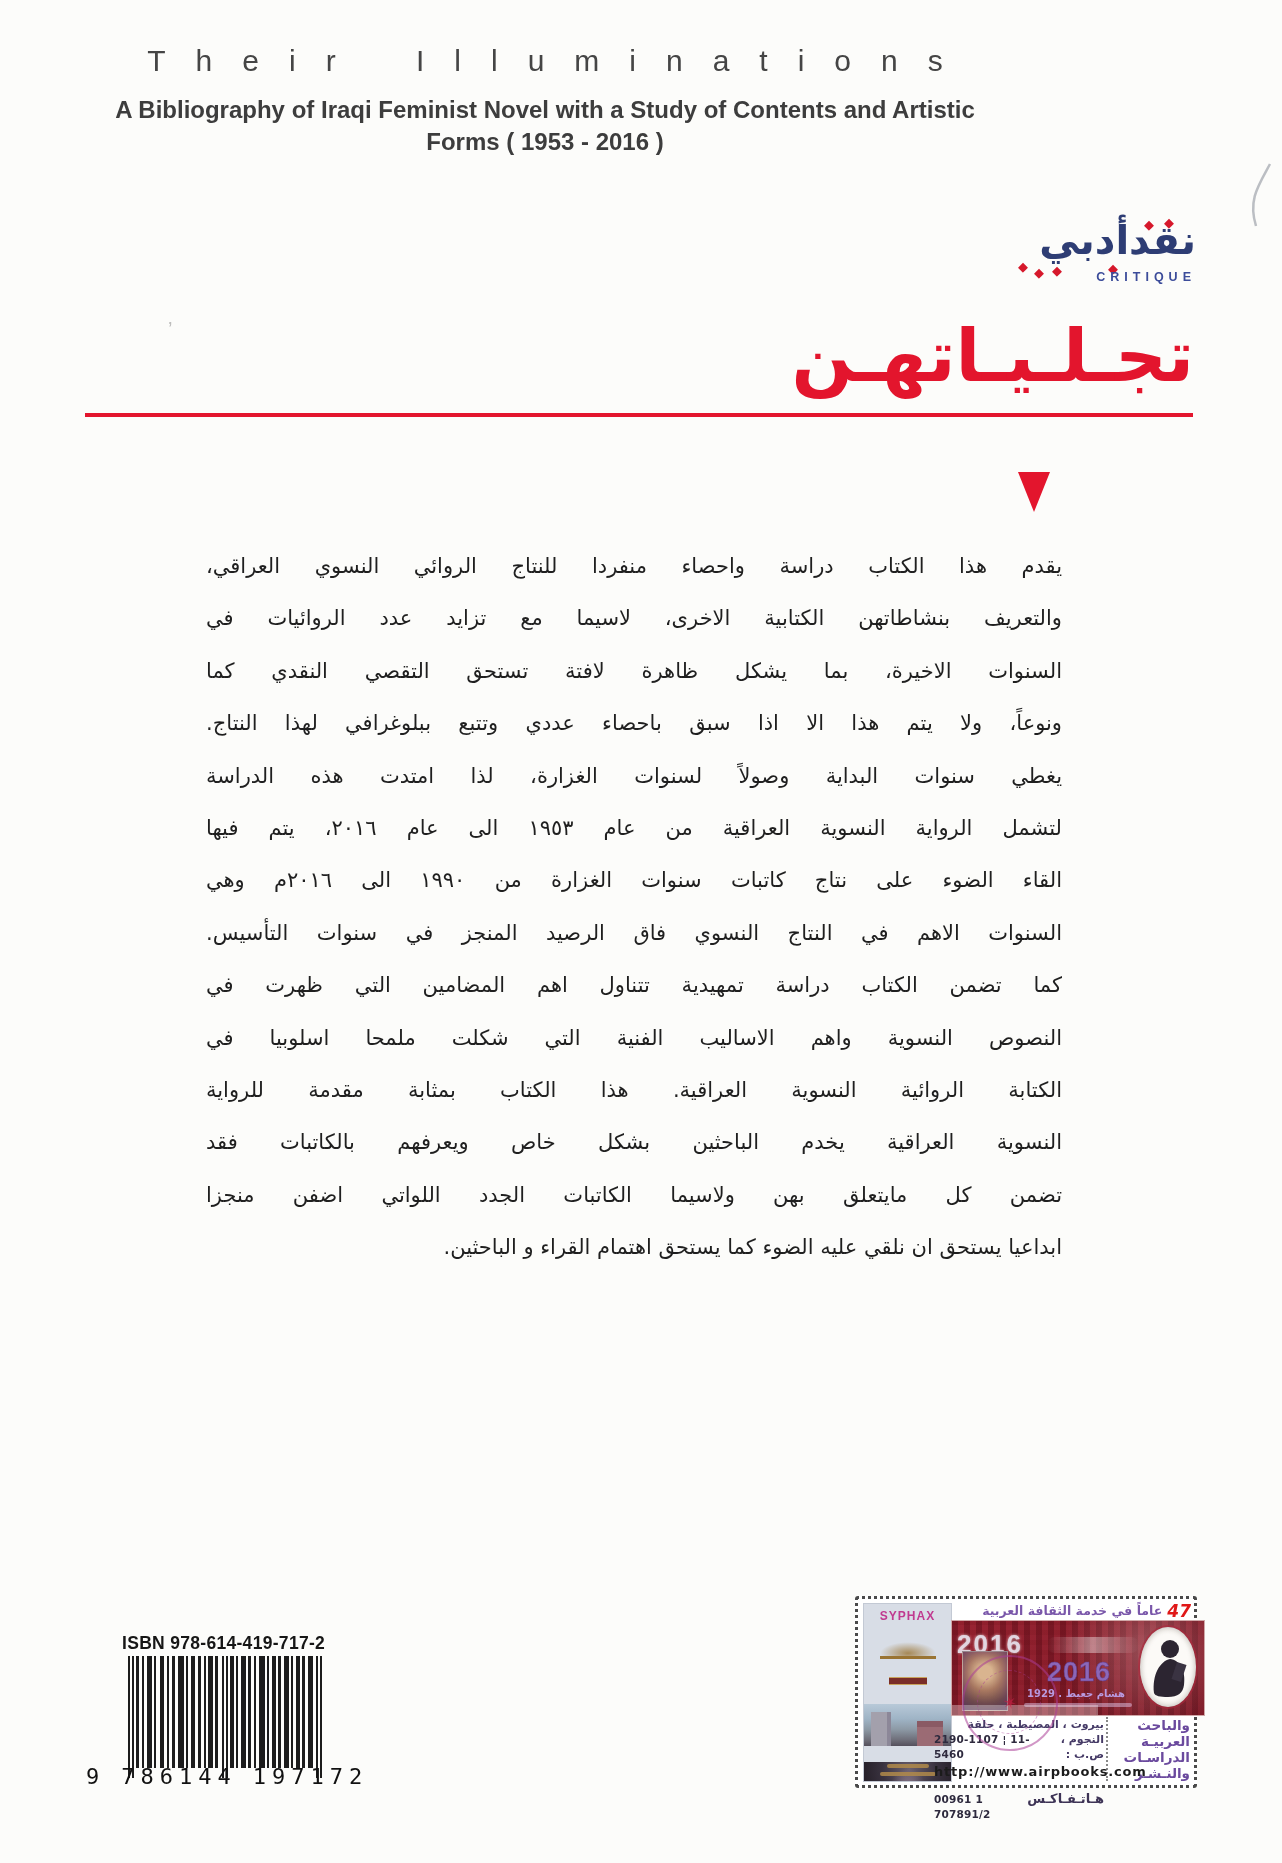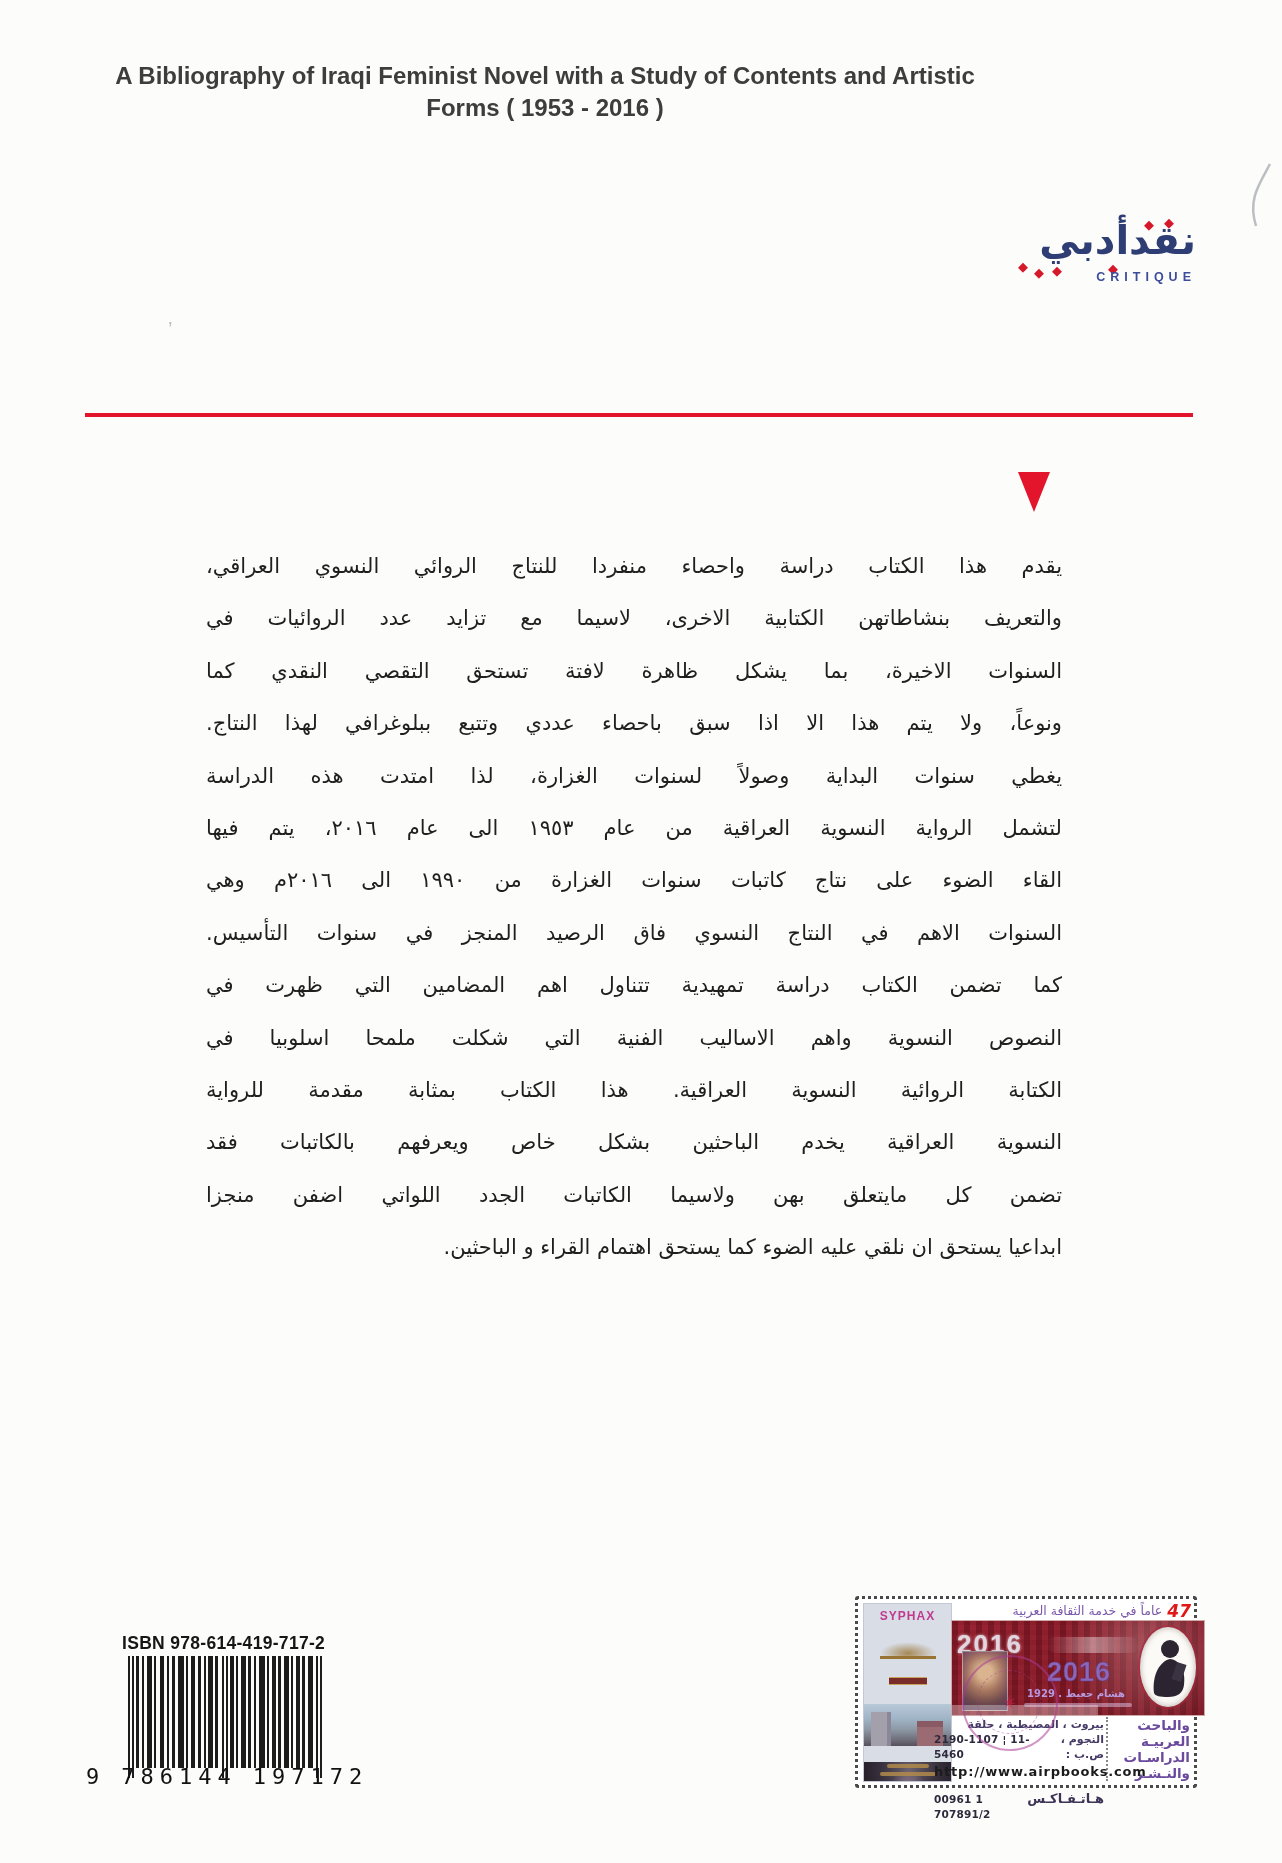--- a/index.html
+++ b/index.html
@@ -63,21 +63,21 @@
      background:radial-gradient(circle at 52% 38%, #6a5f6e 0%, #39323f 58%, #262029 100%);
      display:flex;flex-direction:column;justify-content:flex-end;align-items:center;}
   .emblem{position:absolute;left:50%;top:30%;width:34px;height:34px;margin-left:-17px;border-radius:50%;
           background:radial-gradient(circle,#8d7a8d 0%,rgba(141,122,141,0) 70%);opacity:.85;}
   .goldline{height:4px;border-radius:2px;background:#b08a4a;opacity:.85;margin:2px 0;}
   .gl1{width:42px;} .gl2{width:56px;margin-bottom:5px;}
 
   .banner{position:absolute;left:97px;top:2px;width:236px;height:19px;direction:rtl;display:flex;
           align-items:center;gap:5px;font-family:"DejaVu Sans",sans-serif;}
   .banner-num{color:#e01818;font-weight:bold;font-style:italic;font-size:17px;}
-  .banner-txt{color:#7a57aa;font-size:12.5px;font-weight:normal;}
+  .banner-txt{color:#7a57aa;font-size:12.5px;font-weight:bold;}
 
   .stamp2016{position:absolute;left:93px;top:21px;width:240px;height:94px;overflow:hidden;
      border:1px solid #d0a8a8;
      background:
        radial-gradient(circle at 78% 30%, rgba(255,225,225,.28), transparent 42%),
        repeating-linear-gradient(90deg, rgba(60,0,10,.30) 0 6px, rgba(60,0,10,0) 6px 12px),
        repeating-linear-gradient(0deg, rgba(130,25,35,.35) 0 5px, rgba(130,25,35,0) 5px 10px),
        linear-gradient(135deg,#9a2433,#7e1b28); padding-left: 12px;}
   .y-silver{position:absolute;left:5px;top:8px;font-size:26px;font-weight:bold;color:#e7e0ea;
             letter-spacing:2px;text-shadow:0 0 3px rgba(255,255,255,.8);opacity:.95;}
@@ -120,20 +120,21 @@
 
   .scratch{position:absolute;left:1240px;top:160px;}
   .speck{position:absolute;left:168px;top:318px;font-size:20px;color:#8a8a8a;opacity:.55;}
 </style>
 </head>
 <body>
 
 <div class="page">
 
   <div class="header">
+    <div class="en-title">Their Illuminations</div>
     <div class="subtitle">
       <div>A Bibliography of Iraqi Feminist Novel with a Study of Contents and Artistic</div>
       <div>Forms ( 1953 - 2016 )</div>
     </div>
   </div>
 
   <svg class="scratch" width="36" height="70">
     <path d="M30 4 C18 26 8 40 16 66" stroke="#a6a9b0" fill="none" stroke-width="2.5" opacity=".75"></path>
   </svg>
   <div class="speck">’</div>
@@ -142,20 +143,21 @@
     <div class="logo-ar ar">نقدأدبي</div>
     <span class="logo-dot" style="left:6px;top:44px">◆</span>
     <span class="logo-dot" style="left:22px;top:50px">◆</span>
     <span class="logo-dot" style="left:40px;top:48px">◆</span>
     <span class="logo-dot" style="left:96px;top:46px">◆</span>
     <span class="logo-dot" style="left:132px;top:2px">◆</span>
     <span class="logo-dot" style="left:152px;top:0px">◆</span>
     <div class="logo-en">CRITIQUE</div>
   </div>
 
+  <div class="ar-title">تجـلـيـاتهـن</div>
   <div class="rule"></div>
   <div class="tri"></div>
 
   <div class="blurb">
     <div class="blurb-line">يقدم هذا الكتاب دراسة واحصاء منفردا للنتاج الروائي النسوي العراقي،</div>
     <div class="blurb-line">والتعريف بنشاطاتهن الكتابية الاخرى، لاسيما مع تزايد عدد الروائيات في</div>
     <div class="blurb-line">السنوات الاخيرة، بما يشكل ظاهرة لافتة تستحق التقصي النقدي كما</div>
     <div class="blurb-line">ونوعاً، ولا يتم هذا الا اذا سبق باحصاء عددي وتتبع ببلوغرافي لهذا النتاج.</div>
     <div class="blurb-line">يغطي سنوات البداية وصولاً لسنوات الغزارة، لذا امتدت هذه الدراسة</div>
     <div class="blurb-line">لتشمل الرواية النسوية العراقية من عام ١٩٥٣ الى عام ٢٠١٦، يتم فيها</div>

